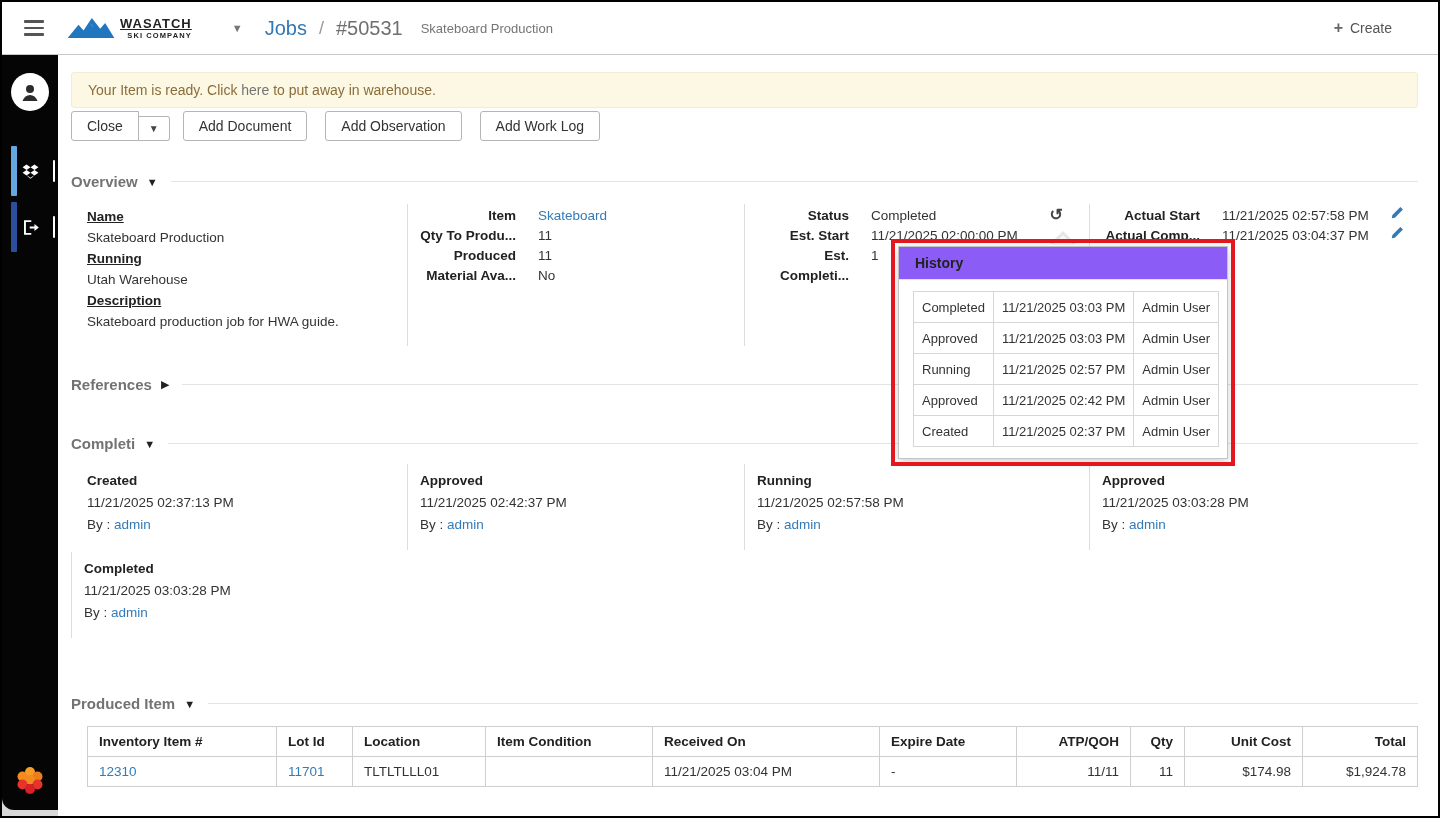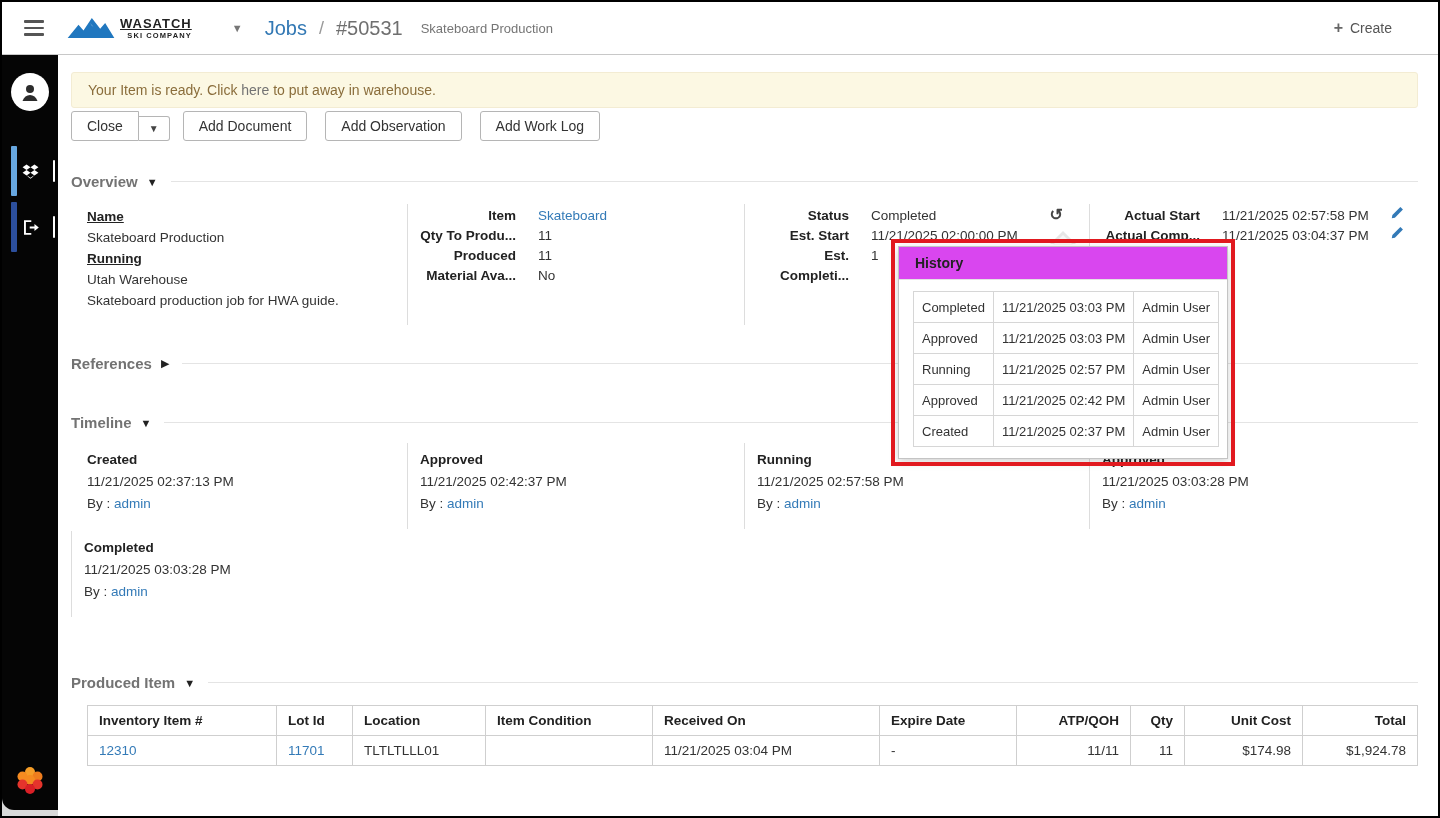--- a/index.html
+++ b/index.html
@@ -80,21 +80,21 @@
   
   .pi-table { border-collapse:collapse; margin:14px 0 0 16px; width:calc(100% - 16px); font-size:13.5px; }
   .pi-table th, .pi-table td { border:1px solid #cfcfcf; padding:0 11px; text-align:left; color:#333; height:30px; }
   .pi-table th { font-weight:bold; color:#222; background:#fff; }
   .pi-table .num { text-align:right; }
 
   
   .popover-arrow { position:absolute; left:1048px; top:229px; width:0; height:0; border-left:13px solid transparent; border-right:13px solid transparent; border-bottom:13px solid #e6e6e6; z-index:5; }
   .popover-arrow-inner { position:absolute; left:1051px; top:233px; width:0; height:0; border-left:10px solid transparent; border-right:10px solid transparent; border-bottom:10px solid #f7f7f7; z-index:6; }
   .history-popup { position:absolute; left:896px; top:244px; width:330px; height:213px; background:#fff; border:1px solid #c4c4c4; box-shadow:0 3px 9px rgba(0,0,0,.18); z-index:7; }
-  .history-popup .hp-head { background:#d946ef; border-bottom:1px solid #e3e3e3; height:33px; display:flex; align-items:center; padding-left:16px; font-size:14px; font-weight:bold; color:#222; }
+  .history-popup .hp-head { background:#8b5cf6; border-bottom:1px solid #e3e3e3; height:33px; display:flex; align-items:center; padding-left:16px; font-size:14px; font-weight:bold; color:#222; }
   .hp-body { padding:11px 14px; }
   .hp-table { border-collapse:collapse; width:100%; font-size:13px; }
   .hp-table td { border:1px solid #d6d6d6; padding:6px 8px; color:#333; height:31px; white-space:nowrap; }
   .hp-table td.st { width:76px; }
   .hp-table td.us { width:82px; }
   .annotation-rect { position:absolute; left:889px; top:237px; width:344px; height:227px; border:4px solid #e1191f; z-index:9; pointer-events:none; }
 </style>
 </head>
 <body>
 
@@ -191,20 +191,21 @@
         <span class="section-caret">▼</span>
         <span class="section-line"></span>
       </div>
 
       <div class="ov-grid">
         <div class="ov-col c1">
           <div class="ov-line"><b>Name</b></div>
           <div class="ov-line">Skateboard Production</div>
           <div class="ov-line"><b>Running</b></div>
           <div class="ov-line">Utah Warehouse</div>
+          <div class="ov-line"><b>Description</b></div>
           <div class="ov-line">Skateboard production job for HWA guide.</div>
         </div>
         <div class="ov-col c2">
           <div class="kv-row">
               <span class="kv-label">Item</span>
               <a class="kv-value link">Skateboard</a>
             </div>
           <div class="kv-row">
               <span class="kv-label">Qty To Produ...</span>
               <span class="kv-value">11</span>
@@ -255,21 +256,21 @@
         </div>
       </div>
 
       <div class="section-head" style="margin-top:30px">
         <span class="section-title">References</span>
         <span class="section-caret">▶</span>
         <span class="section-line"></span>
       </div>
 
       <div class="section-head" style="margin-top:42px">
-        <span class="section-title">Timeline</span>
+        <span class="section-title">Completi</span>
         <span class="section-caret">▼</span>
         <span class="section-line"></span>
       </div>
 
       <div class="tl-grid">
         <div class="tl-item">
           <div class="tl-title">Created</div>
           <div>11/21/2025 02:37:13 PM</div>
           <div><span>By : </span><a class="link">admin</a></div>
         </div>

